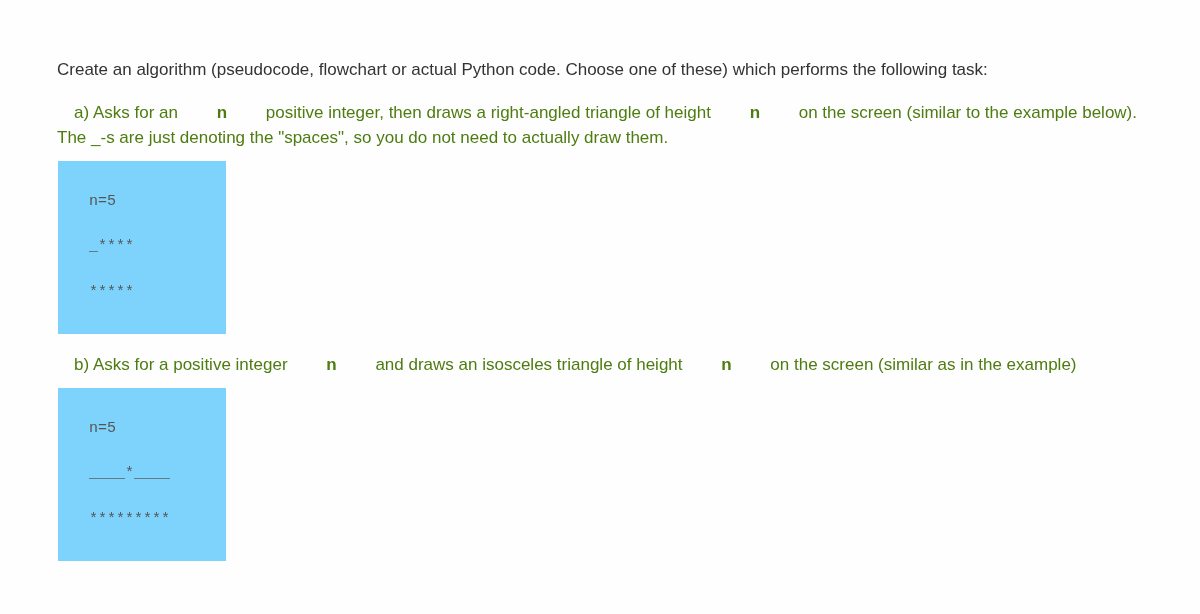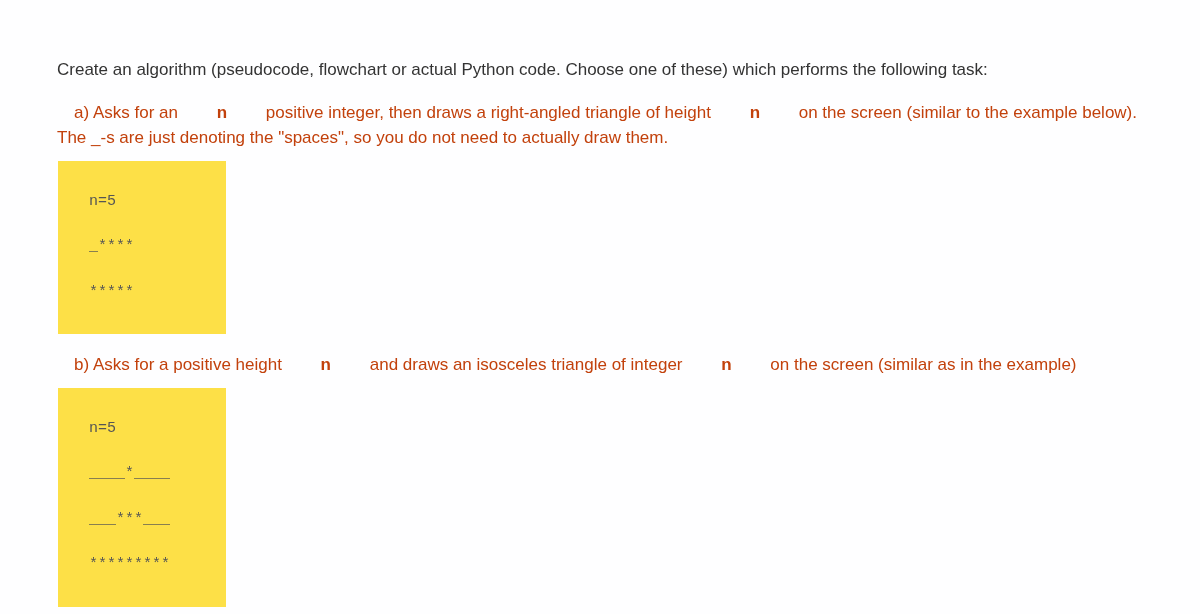--- a/index.html
+++ b/index.html
@@ -13,28 +13,28 @@
       padding: 6px;
       font-size: 17px;
       color: #333;
       line-height: 1.5;
     }
     .question-text {
       color: #333;
       margin-bottom: 4px;
     }
     .part-text {
-      color: #c2410c;
+      color: #4d7c0f;
       margin-bottom: 2px;
     }
     .bold {
       font-weight: bold;
     }
     .code-block {
-      background: #fde047;
+      background: #7dd3fc;
       padding: 10px 14px;
       margin: 10px 0 18px 18px;
       width: 168px;
       font-family: 'Courier New', monospace;
       font-size: 15px;
       color: #555;
       line-height: 1.9;
     }
     .code-line {
       white-space: pre;
@@ -50,22 +50,21 @@
 </div>
 
 <div class="code-block">
   <div class="code-line">n=5</div>
   <div class="code-line"></div>
   <div class="code-line">_****</div>
   <div class="code-line">*****</div>
 </div>
 
 <div class="part-text">
-  <span>b) Asks for a positive height </span><span class="bold">n</span><span> and draws an isosceles triangle of integer </span><span class="bold">n</span><span> on the screen (similar as in the example)</span>
+  <span>b) Asks for a positive integer </span><span class="bold">n</span><span> and draws an isosceles triangle of height </span><span class="bold">n</span><span> on the screen (similar as in the example)</span>
 </div>
 
 <div class="code-block">
   <div class="code-line">n=5</div>
   <div class="code-line"></div>
   <div class="code-line">____*____</div>
-  <div class="code-line">___***___</div>
   <div class="code-line">*********</div>
 </div>
 
 </body></html>

